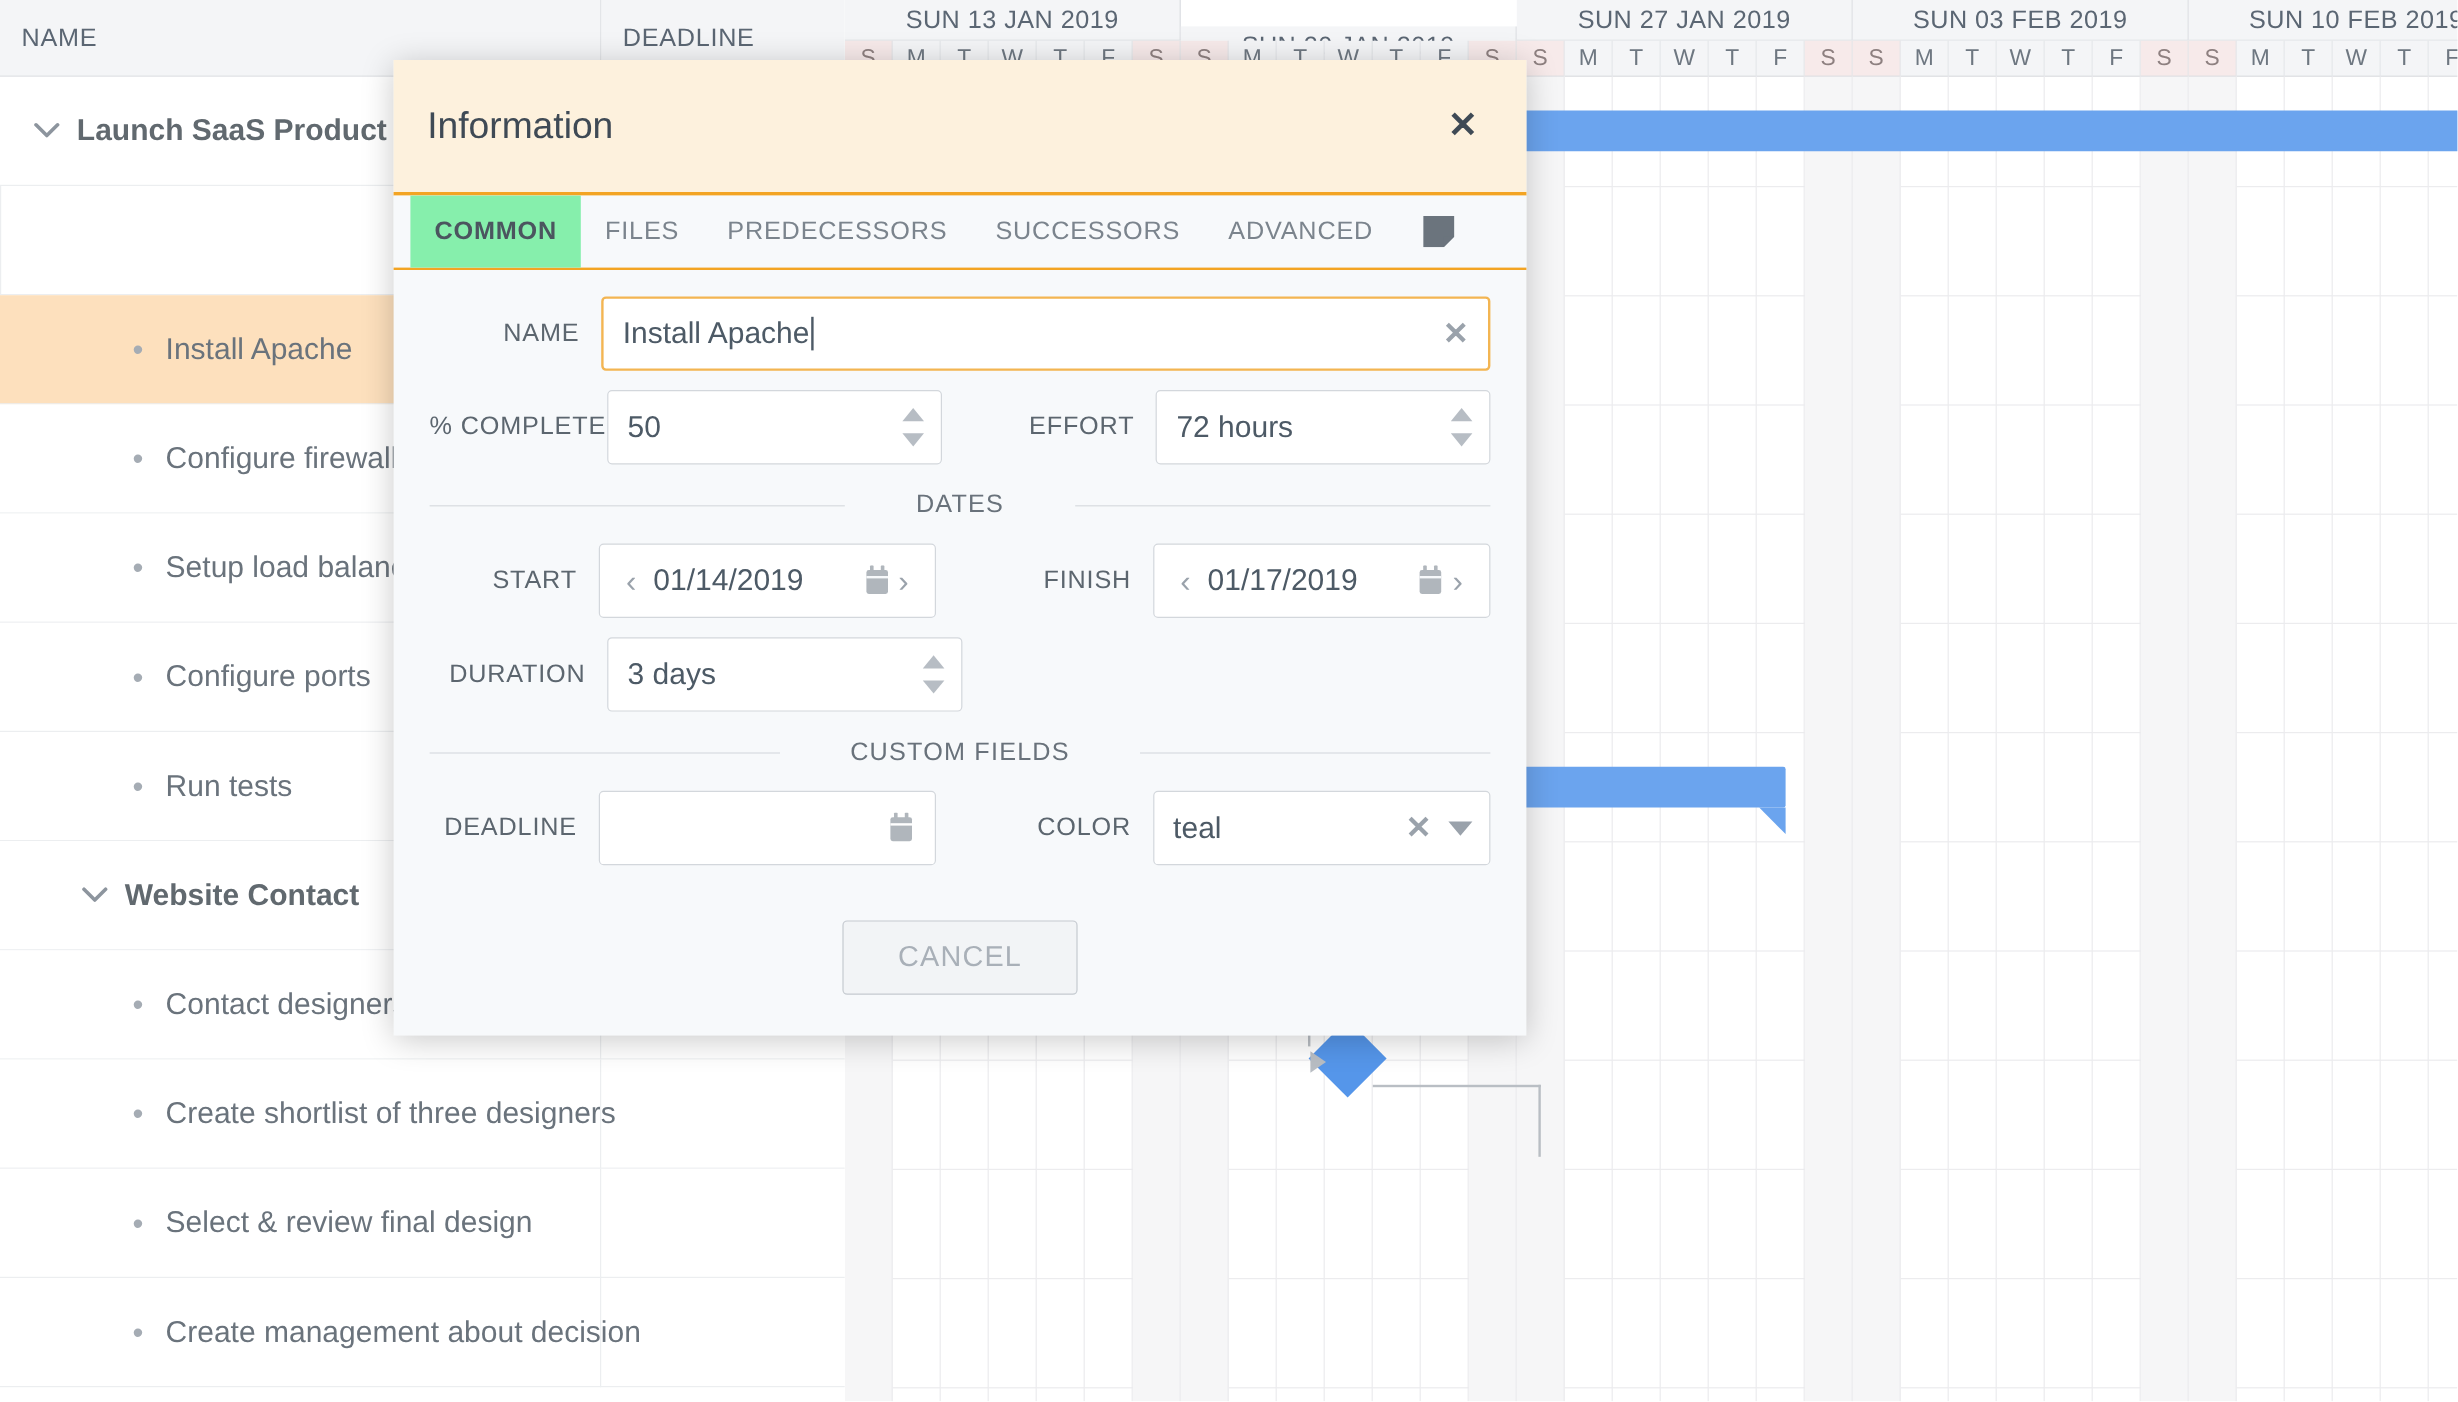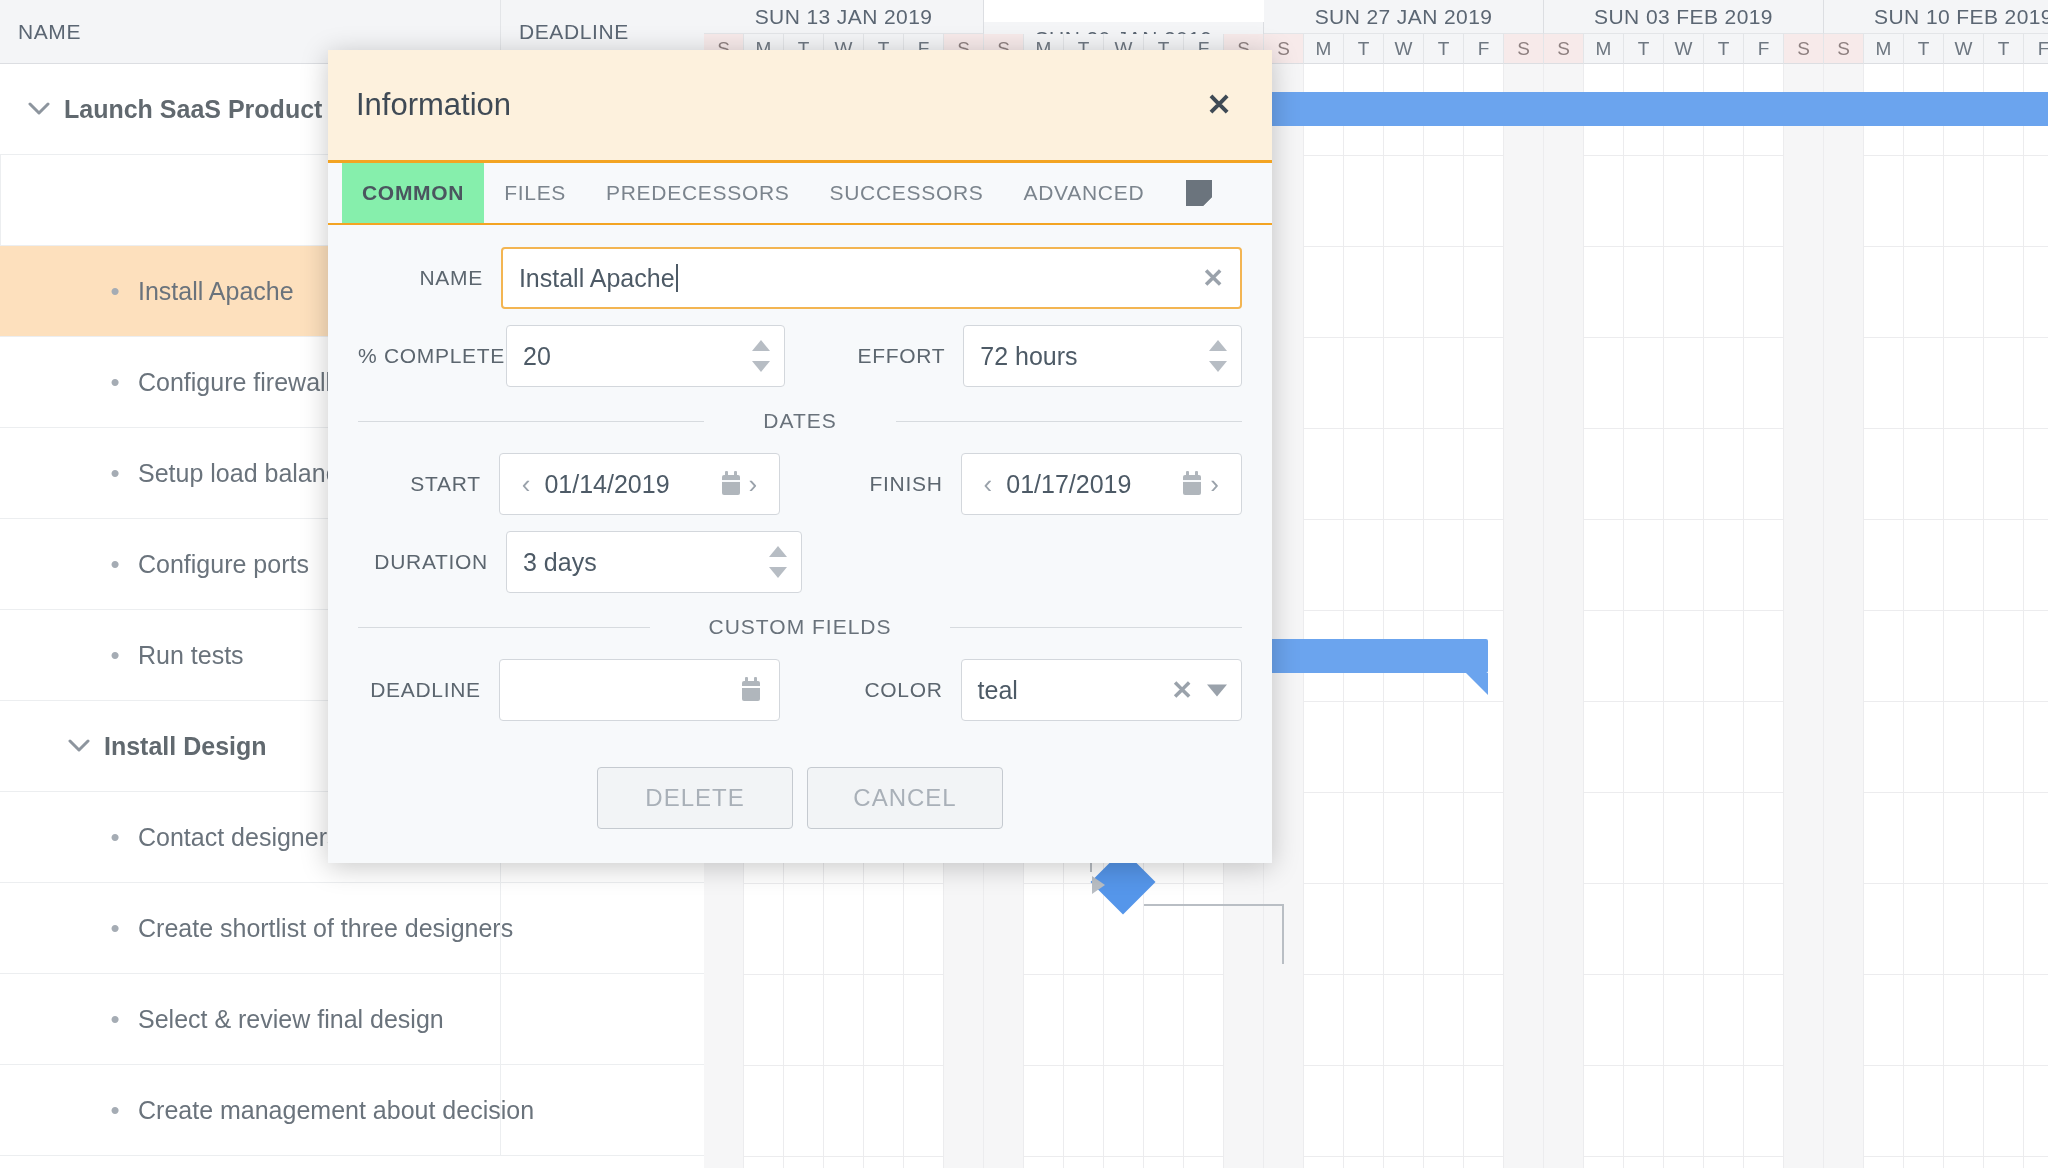--- a/index.html
+++ b/index.html
@@ -229,21 +229,21 @@
           </div>
           <div class="cell-deadline"></div>
         </div>
         <div class="task-row">
           <div class="cell-name indent1">
             <span class="chev">
               <svg width="22" height="14" viewBox="0 0 22 14">
                 <path d="M2 2 L11 11 L20 2" stroke="#8d959e" stroke-width="3" fill="none" stroke-linecap="round" stroke-linejoin="round"></path>
               </svg>
             </span>
-            <span class="tname bold">Install Design</span>
+            <span class="tname bold">Website Contact</span>
           </div>
           <div class="cell-deadline"></div>
         </div>
         <div class="task-row">
           <div class="cell-name indent2">
             <span class="bullet">•</span>
             <span class="tname">Contact designers</span>
           </div>
           <div class="cell-deadline"></div>
         </div>
@@ -400,21 +400,21 @@
         <div class="finput focused" style="width:770px;">
           <span class="fval">Install Apache</span>
             <span class="caret"></span>
           <span class="clear-x">✕</span>
         </div>
       </div>
 
       <div class="frow">
         <div class="flabel" style="width:148px;">% COMPLETE</div>
         <div class="finput" style="width:296px;">
-          <span class="fval">20</span>
+          <span class="fval">50</span>
           <span class="spinner">
             <span class="spin-up"></span>
             <span class="spin-dn"></span>
           </span>
         </div>
         <div class="flabel" style="width:190px;">EFFORT</div>
         <div class="finput" style="width:296px;">
           <span class="fval">72 hours</span>
           <span class="spinner">
             <span class="spin-up"></span>
@@ -496,18 +496,17 @@
           <span class="dropdown-ctrls">
             <span class="dd-x">✕</span>
             <span class="dd-caret"></span>
           </span>
         </div>
       </div>
 
     </div>
 
     <div class="modal-foot">
-      <div class="btn">DELETE</div>
       <div class="btn">CANCEL</div>
     </div>
 
   </div>
 </div>
 
 </body></html>

